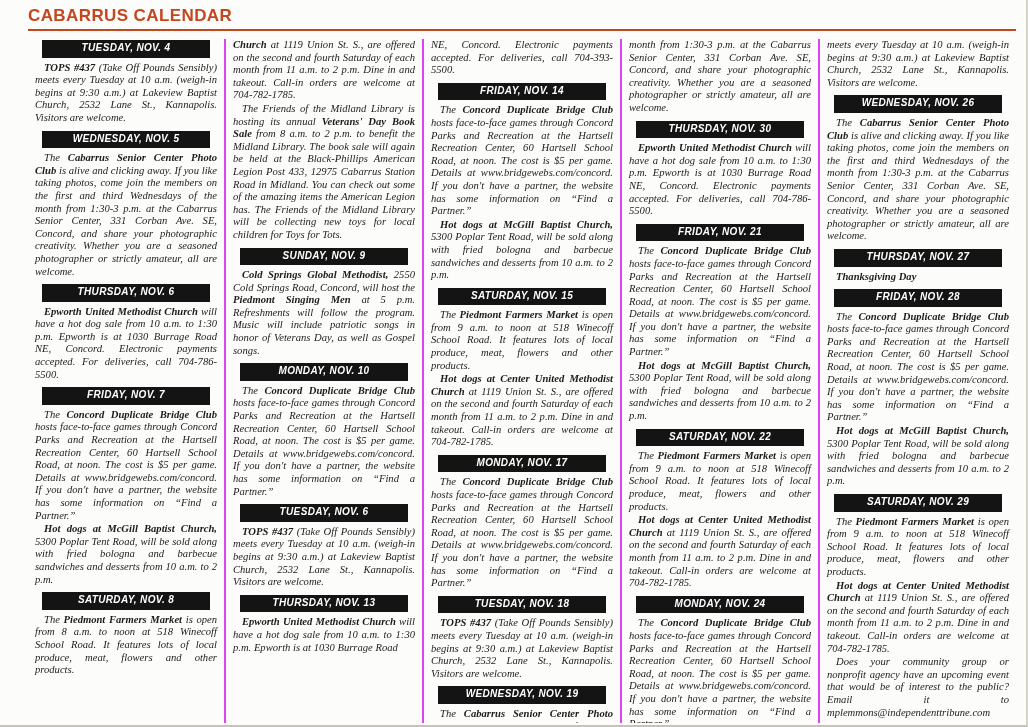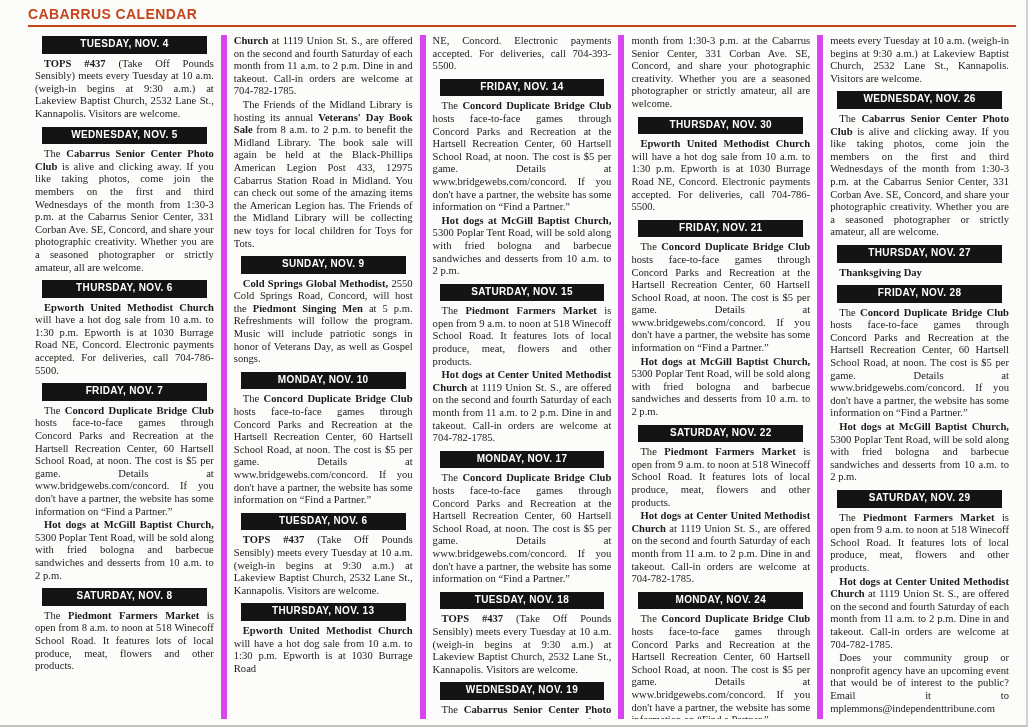--- a/index.html
+++ b/index.html
@@ -11,48 +11,49 @@
   .page {
     width: 1028px; height: 727px;
     background: var(--bg, #fcfcfa);
     padding: 6px 10px 0 28px;
     border-right: 2px solid #d2d1ca;
     border-bottom: 2px solid #c4c3bc;
   }
   .masthead h1 {
     font-family: "Liberation Sans", sans-serif;
     font-weight: bold;
-    font-size: 14px;
+    font-size: 17px;
     letter-spacing: .4px;
     color: var(--accent, #c5461e);
   }
   .masthead .rule {
     height: 2px;
     background: var(--accent, #c5461e);
     margin-top: 3px;
   }
   .columns {
     display: flex;
     margin-top: 8px;
     height: 684px;
     overflow: hidden;
+    font-style: italic;
   }
   .col {
     flex: 1 1 0;
     min-width: 0;
     padding: 0 7px;
     overflow: hidden;
     font-size: 10.6px;
     line-height: 12.6px;
     color: var(--text, #1b1b1b);
     text-align: justify;
     hyphens: auto;
     -webkit-hyphens: auto;
   }
-  .col + .col { border-left: 6px solid #d946ef; }
+  .col + .col { border-left: 2px solid #d946ef; }
   .date-bar {
     background: var(--barbg, #141414);
     color: var(--bartext, #ffffff);
     font-family: "Liberation Sans", sans-serif;
     font-weight: bold;
     font-size: 10px;
     letter-spacing: .35px;
     text-align: center;
     padding: 2px 0 3px;
     margin: 6px 7px 4px;

